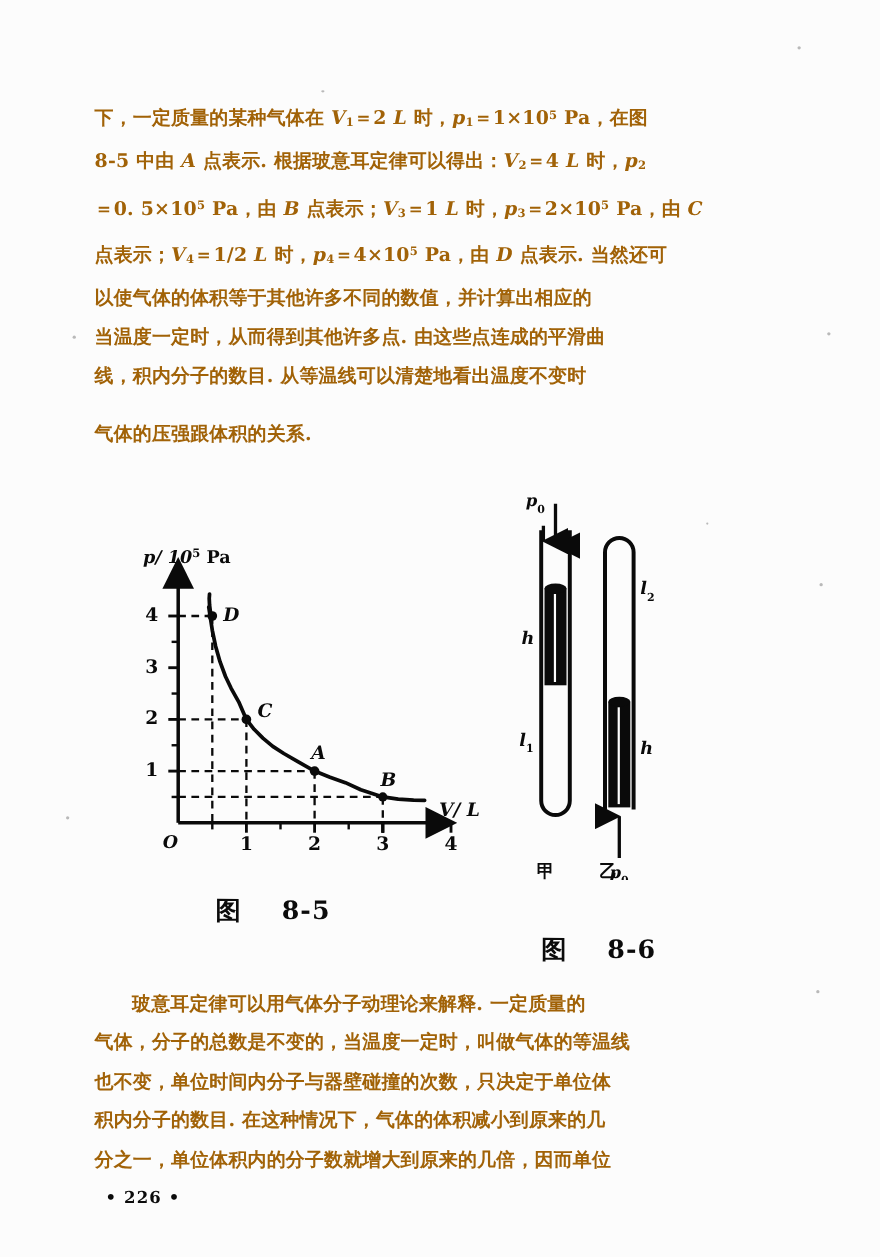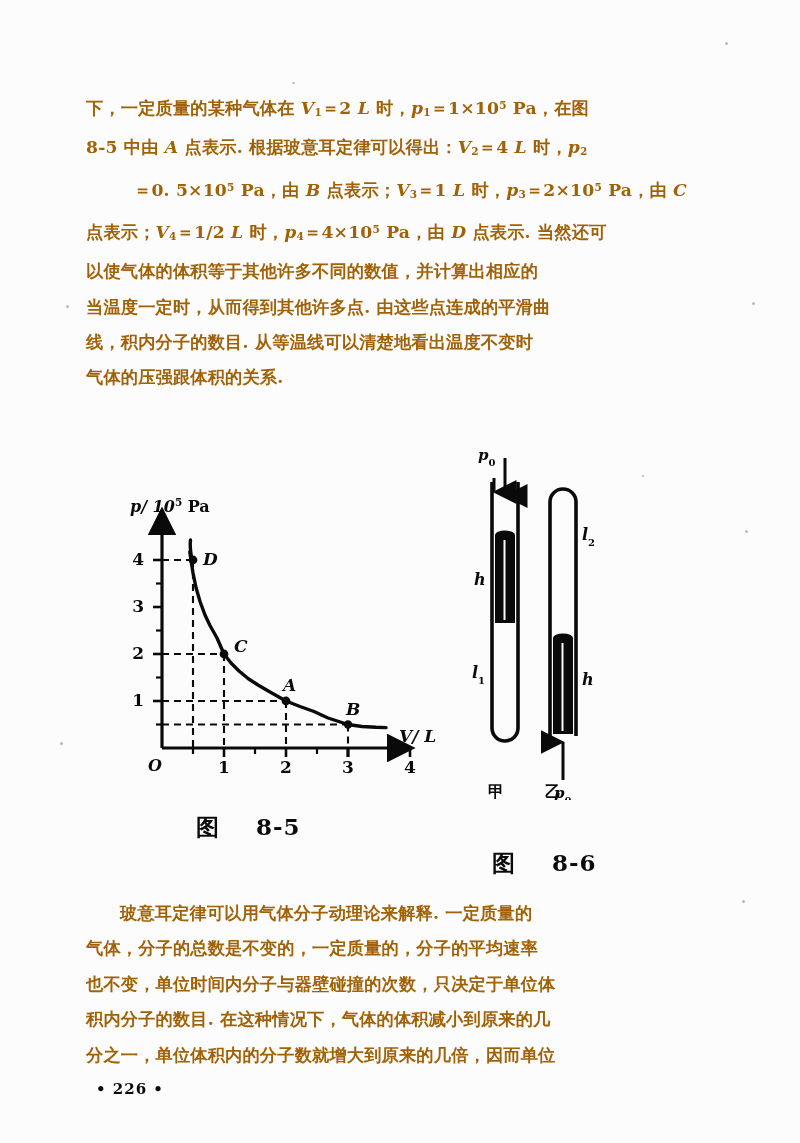--- a/index.html
+++ b/index.html
@@ -72,26 +72,26 @@
   <div class="spk" style="left:66px;top:305px;width:3px;height:3px;"></div>
   <div class="spk" style="left:752px;top:302px;width:3px;height:3px;"></div>
   <div class="spk" style="left:745px;top:530px;width:3px;height:3px;"></div>
   <div class="spk" style="left:60px;top:742px;width:3px;height:3px;"></div>
   <div class="spk" style="left:742px;top:900px;width:3px;height:3px;"></div>
   <div class="spk" style="left:642px;top:475px;width:2px;height:2px;"></div>
 
   <div class="para" id="para-top">
       <div style="white-space: nowrap;">下，一定质量的某种气体在 <i>V</i><sub>1</sub>＝2 <i>L</i> 时，<i>p</i><sub>1</sub>＝1×<span class="num">10</span><sup>5</sup> Pa，在图</div>
       <div style="white-space: nowrap;">8-5 中由 <i>A</i> 点表示. 根据玻意耳定律可以得出：<i>V</i><sub>2</sub>＝4 <i>L</i> 时，<i>p</i><sub>2</sub></div>
-      <div style="white-space: nowrap; margin-left: 48px;">＝0. 5×<span class="num">10</span><sup>5</sup> Pa，由 <i>B</i> 点表示；<i>V</i><sub>3</sub>＝1 <i>L</i> 时，<i>p</i><sub>3</sub>＝2×<span class="num">10</span><sup>5</sup> Pa，由 <i>C</i></div>
+      <div style="white-space: nowrap;">＝0. 5×<span class="num">10</span><sup>5</sup> Pa，由 <i>B</i> 点表示；<i>V</i><sub>3</sub>＝1 <i>L</i> 时，<i>p</i><sub>3</sub>＝2×<span class="num">10</span><sup>5</sup> Pa，由 <i>C</i></div>
       <div style="white-space: nowrap;">点表示；<i>V</i><sub>4</sub>＝1/2 <i>L</i> 时，<i>p</i><sub>4</sub>＝4×<span class="num">10</span><sup>5</sup> Pa，由 <i>D</i> 点表示. 当然还可</div>
       <div style="white-space: nowrap;">以使气体的体积等于其他许多不同的数值，并计算出相应的</div>
       <div style="white-space: nowrap;">当温度一定时，从而得到其他许多点. 由这些点连成的平滑曲</div>
       <div style="white-space: nowrap;">线，积内分子的数目. 从等温线可以清楚地看出温度不变时</div>
-      <div style="white-space: nowrap; text-align: left;">气体的压强跟体积的关系.</div>
+      <div style="white-space: nowrap; text-align: left; margin-top: 18px;">气体的压强跟体积的关系.</div>
     </div>
 
   <div id="figure-area">
 
     <svg style="position:absolute;left:100px;top:60px;" width="340" height="320" viewBox="0 0 340 320">
       <defs>
         <marker id="arrHead" markerWidth="9" markerHeight="9" refX="1" refY="4.5" orient="auto">
           <path d="M0,0 L9,4.5 L0,9 Z" fill="#0a0a0a"></path>
         </marker>
       </defs>
@@ -248,21 +248,21 @@
     </svg>
 
     <div class="tube-label" id="label-jia">甲</div>
     <div class="tube-label" id="label-yi">乙</div>
 
     <div class="fig-caption" id="caption-86">图    8-6</div>
   </div>
 
   <div class="para" id="para-bottom">
       <div style="white-space: nowrap;"><span class="ind"></span>玻意耳定律可以用气体分子动理论来解释. 一定质量的</div>
-      <div style="white-space: nowrap;">气体，分子的总数是不变的，一定质量的，分子的平均速率</div>
+      <div style="white-space: nowrap;">气体，分子的总数是不变的，当温度一定时，叫做气体的等温线</div>
       <div style="white-space: nowrap;">也不变，单位时间内分子与器壁碰撞的次数，只决定于单位体</div>
       <div style="white-space: nowrap;">积内分子的数目. 在这种情况下，气体的体积减小到原来的几</div>
       <div style="white-space: nowrap; text-align: left;">分之一，单位体积内的分子数就增大到原来的几倍，因而单位</div>
     </div>
 
   <div id="page-number">• 226 •</div>
 
 </div>
 
 </body></html>

